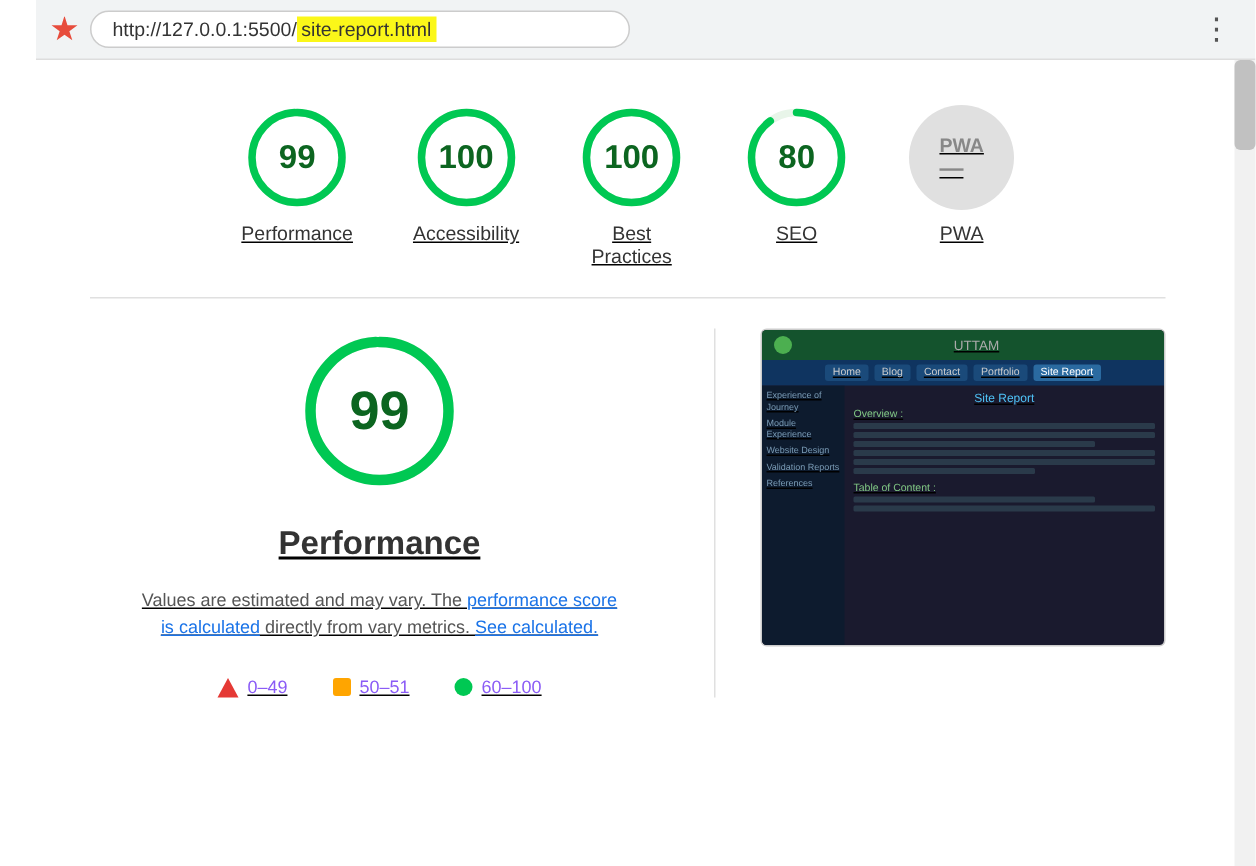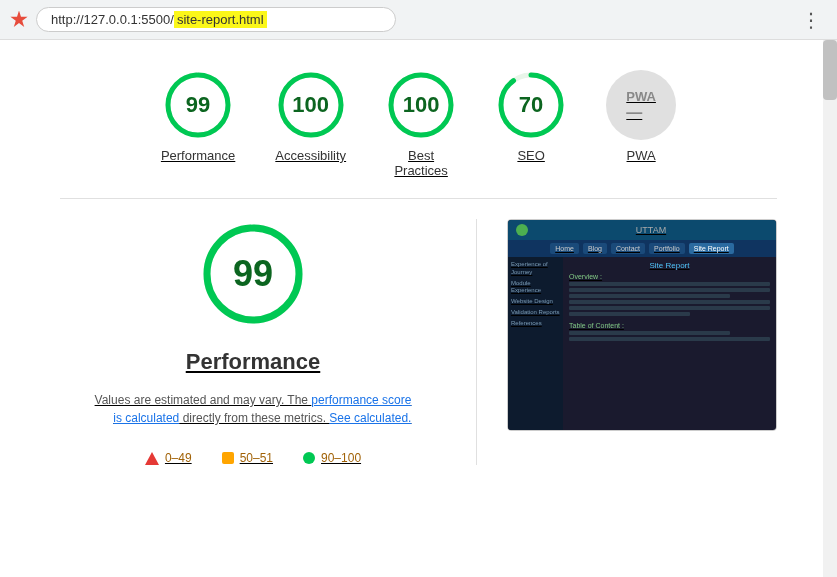--- a/index.html
+++ b/index.html
@@ -7,20 +7,21 @@
 
     
     .browser-bar {
       display: flex;
       align-items: center;
       background: #f1f3f4;
       border-bottom: 1px solid #ddd;
       height: 40px;
       padding: 0 10px;
       gap: 8px;
+      margin-left: 24px;
     }
     .security-icon {
       width: 18px; height: 18px;
       background: #e74c3c;
       clip-path: polygon(50% 0%, 61% 35%, 98% 35%, 68% 57%, 79% 91%, 50% 70%, 21% 91%, 32% 57%, 2% 35%, 39% 35%);
     }
     .url-bar {
       flex: 1;
       background: #fff;
       border: 1px solid #ccc;
@@ -156,21 +157,21 @@
       color: #0c6520;
     }
     .big-score-label {
       font-size: 22px;
       font-weight: bold;
       color: #333;
     }
     .description-text {
       font-size: 12px;
       color: #555;
-      text-align: right;
+      text-align: center;
       line-height: 1.5;
       max-width: 350px;
       margin-top: 6px;
     }
     .description-text a {
       color: #1a73e8;
       text-decoration: underline;
     }
 
     
@@ -178,21 +179,21 @@
       display: flex;
       gap: 30px;
       margin-top: 14px;
       align-items: center;
     }
     .legend-item {
       display: flex;
       align-items: center;
       gap: 6px;
       font-size: 12px;
-      color: #a16207;
+      color: #8b5cf6;
     }
     .legend-dot {
       width: 12px;
       height: 12px;
       border-radius: 2px;
     }
     .legend-dot.orange { background: #ffa500; }
     .legend-dot.green { background: #00c853; border-radius: 50%; }
 
     
@@ -204,21 +205,21 @@
       flex-shrink: 0;
     }
     .screenshot-inner {
       background: #1a1a2e;
       width: 100%;
       height: 210px;
       display: flex;
       flex-direction: column;
     }
     .screenshot-topbar {
-      background: #0c4a6e;
+      background: #14532d;
       display: flex;
       align-items: center;
       padding: 4px 8px;
       gap: 6px;
     }
     .favicon-small {
       width: 12px; height: 12px;
       background: #4caf50;
       border-radius: 50%;
     }
@@ -350,21 +351,21 @@
       </div>
       <div class="score-label">Best<br>Practices</div>
     </div>
 
     <div class="score-item">
       <div class="score-circle">
         <svg width="70" height="70" viewBox="0 0 70 70">
           <circle cx="35" cy="35" r="30" fill="none" stroke="#e8f5e9" stroke-width="5"></circle>
           <circle cx="35" cy="35" r="30" fill="none" stroke="#00c853" stroke-width="5" stroke-dasharray="188.4" stroke-dashoffset="18.84" stroke-linecap="round"></circle>
         </svg>
-        <div class="score-number">70</div>
+        <div class="score-number">80</div>
       </div>
       <div class="score-label">SEO</div>
     </div>
 
     <div class="score-item">
       <div class="pwa-circle">
         <span>PWA<br><span style="font-size:16px;">—</span></span>
       </div>
       <div class="score-label">PWA</div>
     </div>
@@ -378,34 +379,34 @@
 
       <div class="big-score-circle">
         <svg width="110" height="110" viewBox="0 0 110 110">
           <circle cx="55" cy="55" r="46" fill="none" stroke="#e8f5e9" stroke-width="7"></circle>
           <circle cx="55" cy="55" r="46" fill="none" stroke="#00c853" stroke-width="7" stroke-dasharray="288.9" stroke-dashoffset="2.9" stroke-linecap="round"></circle>
         </svg>
         <div class="big-score-number">99</div>
       </div>
       <div class="big-score-label">Performance</div>
       <div class="description-text">
-        <span>Values are estimated and may vary. The </span><a href="#">performance score<br>is calculated</a><span> directly from these metrics. </span><a href="#">See calculated.</a>
+        <span>Values are estimated and may vary. The </span><a href="#">performance score<br>is calculated</a><span> directly from vary metrics. </span><a href="#">See calculated.</a>
       </div>
       <div class="legend">
         <div class="legend-item">
           <div class="triangle-red"></div>
           <span>0–49</span>
         </div>
         <div class="legend-item">
           <div class="legend-dot orange"></div>
           <span>50–51</span>
         </div>
         <div class="legend-item">
           <div class="legend-dot green"></div>
-          <span>90–100</span>
+          <span>60–100</span>
         </div>
       </div>
     </div>
 
     <div style="width:1px; background:#e0e0e0; min-height:200px; align-self:stretch;"></div>
 
     <div class="right-panel">
       <div class="screenshot-inner">
         <div class="screenshot-topbar">
           <div class="favicon-small"></div>

